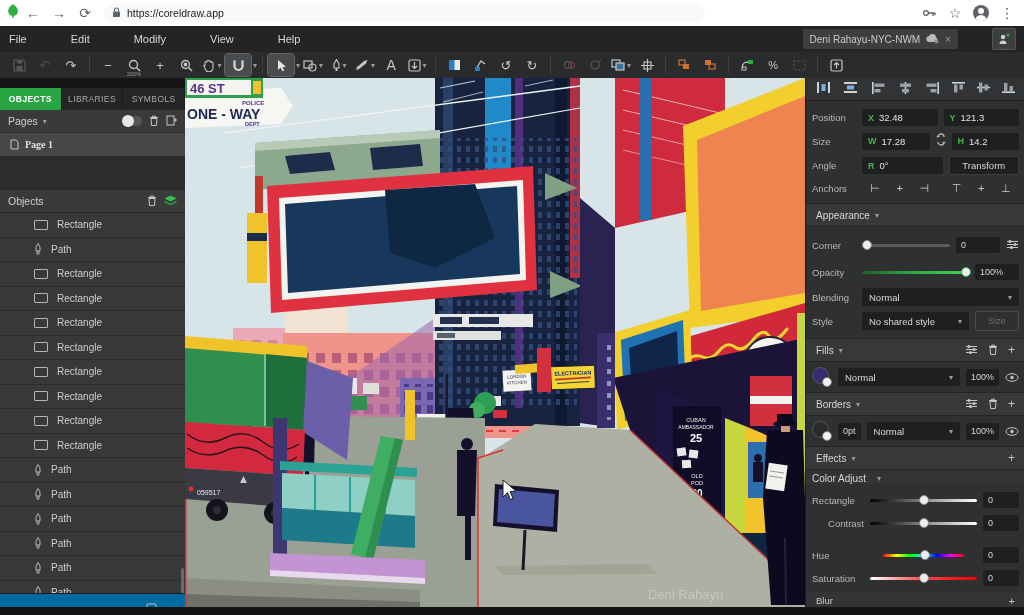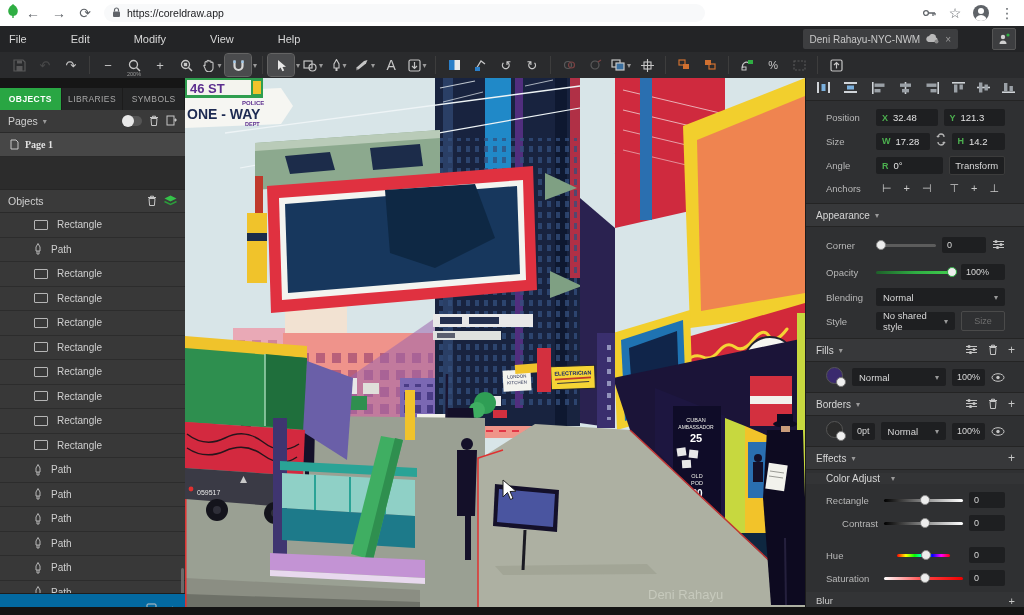--- a/index.html
+++ b/index.html
@@ -65,21 +65,21 @@
               display:flex;align-items:flex-end;padding:0 9px;color:#d8d8d8;font-size:10.5px;margin-top:auto;}
   #export-row .icons{margin-left:auto;display:flex;gap:10px;align-items:center;color:#c6c6c6;}
   
   #canvas{position:absolute;left:185px;top:78px;width:620px;height:529px;background:#d8e5e8;overflow:hidden;}
   
   #rightpanel{position:absolute;left:805px;top:78px;width:219px;height:529px;background:#2f3032;
               display:flex;flex-direction:column;border-left:1px solid #1c1c1c;overflow:hidden;}
   #align-row{flex:0 0 22px;display:flex;align-items:center;justify-content:space-between;
              padding:0 10px;border-bottom:1px solid #242424;background:#323335;}
   .align-group{display:flex;gap:12px;}
-  .rp-row{display:flex;align-items:center;padding:0 20px;gap:6px;}
+  .rp-row{display:flex;align-items:center;padding:0 6px;gap:6px;}
   .rp-label{color:#b8b8b8;font-size:9.5px;width:44px;flex:0 0 44px;}
   .field{background:#1e1f21;border-radius:2px;height:17px;display:flex;align-items:center;
          padding:0 6px;color:#e3e3e3;font-size:9.5px;gap:5px;}
   .field .fl{color:#4cb04f;font-weight:bold;font-size:9px;}
   .field.grow{flex:1;}
   .transform-btn{flex:1;background:#1e1f21;border:1px solid #3c3c3c;border-radius:2px;height:17px;
                  display:flex;align-items:center;justify-content:center;color:#d8d8d8;font-size:9.5px;}
   .anchor-set{flex:1;display:flex;justify-content:space-around;color:#c9c9c9;font-size:11px;}
   .rp-section-header{flex:0 0 22px;background:#37383a;border-top:1px solid #242424;border-bottom:1px solid #242424;
                      display:flex;align-items:center;padding:0 10px;color:#d6d6d6;font-size:10px;}

